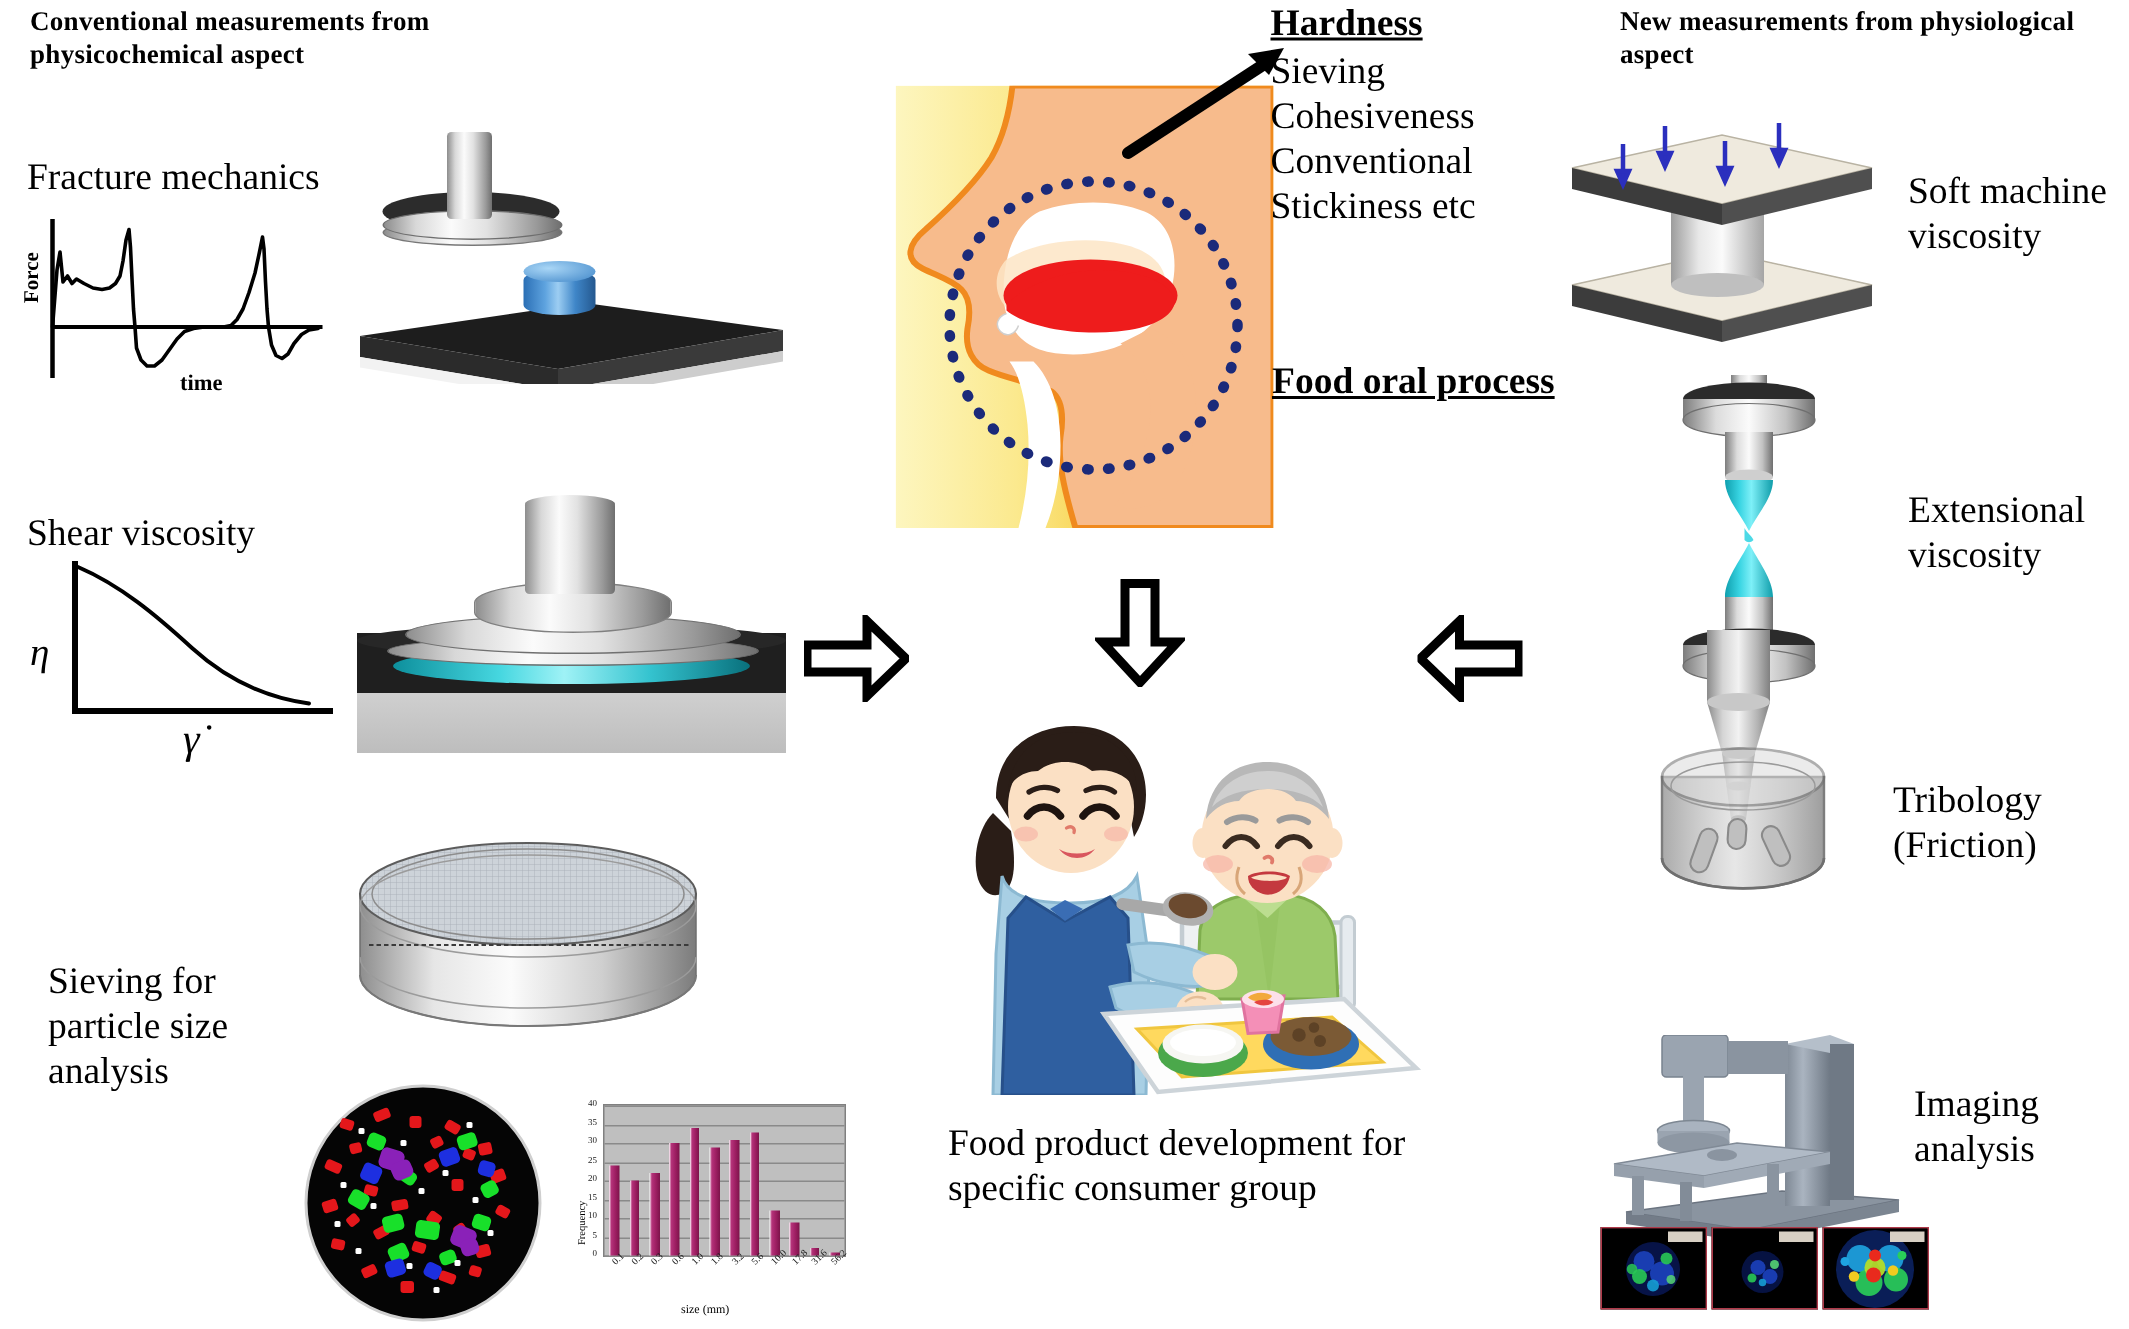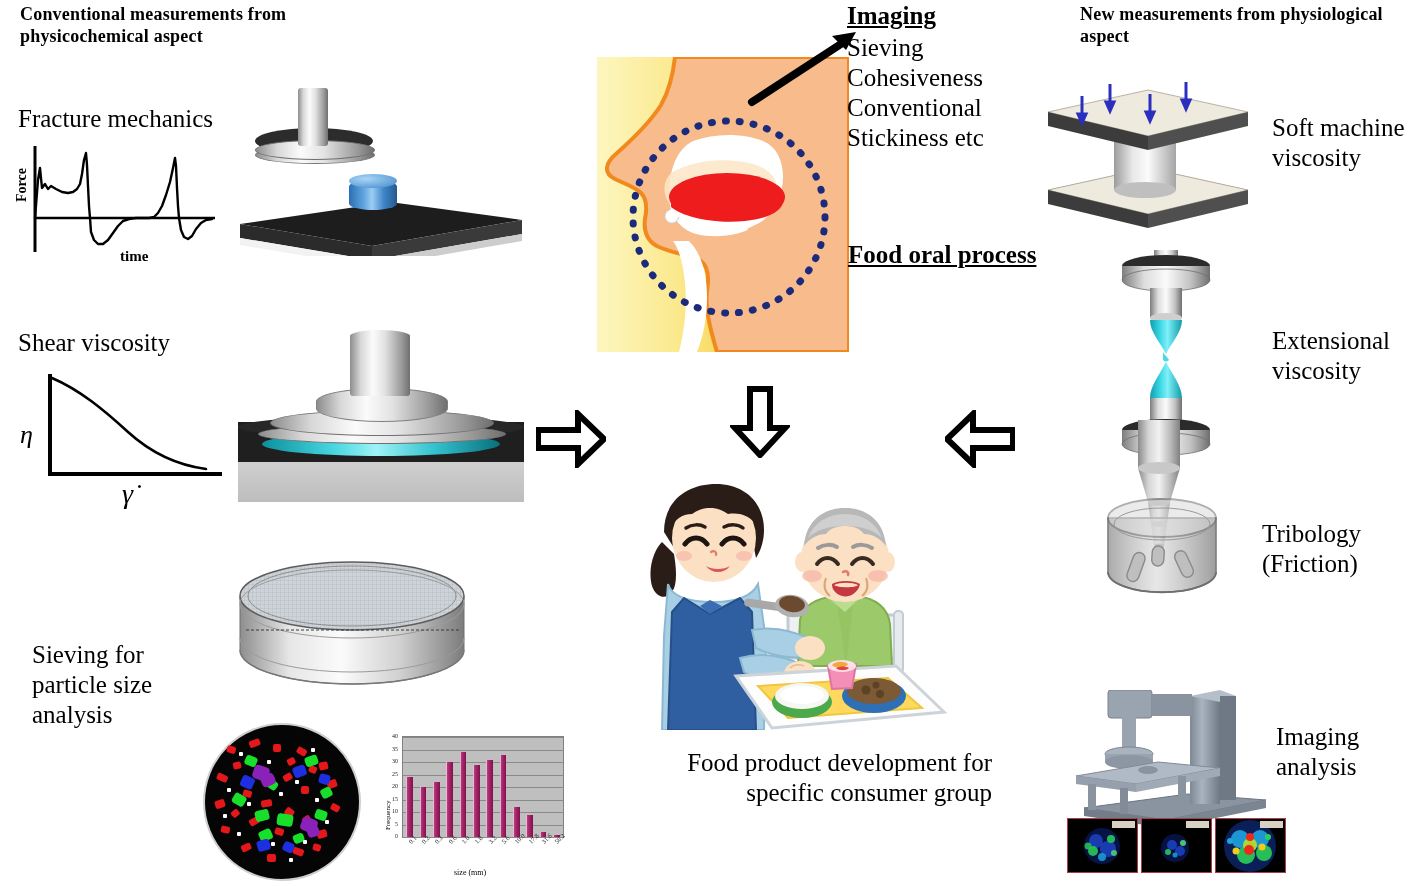--- a/index.html
+++ b/index.html
@@ -70,21 +70,21 @@
   <div class="blue-gel" style="position:absolute;left:117px;top:92px;width:48px;height:30px;border-radius:50%/22%;"></div>
   <div style="position:absolute;left:117px;top:86px;width:48px;height:14px;border-radius:50%;background:radial-gradient(ellipse at 35% 35%,#a9d6f6,#3f86c8);"></div>
 
   <div class="shine" style="position:absolute;left:23px;top:58px;width:118px;height:16px;border-radius:50%;border:1px solid #777;"></div>
   <div style="position:absolute;left:23px;top:40px;width:118px;height:26px;border-radius:50%;background:#2c2c2c;"></div>
   <div class="shine" style="position:absolute;left:23px;top:52px;width:118px;height:18px;border-radius:50%;border:1px solid #6e6e6e;"></div>
 
   <div class="shine" style="position:absolute;left:66px;top:0px;width:30px;height:58px;border-radius:3px;"></div>
 </div>
 
-<div class="abs lbl" style="left:18px;top:328px;">Shear viscosity</div>
+<div class="abs lbl" style="left:18px;top:341px;">Shear viscosity</div>
 
 <div class="abs" style="left:10px;top:370px;width:215px;height:150px;">
   <div style="position:absolute;left:10px;top:50px;font-size:26px;font-style:italic;font-family:'Liberation Serif',serif;">η</div>
   <svg width="215" height="130" viewBox="0 0 215 130">
     <line x1="40" y1="4" x2="40" y2="104" stroke="#000" stroke-width="4"></line>
     <line x1="38" y1="104" x2="212" y2="104" stroke="#000" stroke-width="4"></line>
     <path d="M42,8 C70,20 94,40 118,62 C140,82 166,95 196,99" fill="none" stroke="#000" stroke-width="2.6" stroke-linecap="round"></path>
   </svg>
   <div style="position:absolute;left:112px;top:108px;font-size:28px;font-style:italic;">γ̇</div>
 </div>
@@ -320,21 +320,21 @@
 
     <circle cx="132" cy="160" r="96" fill="none" stroke="#1b2a7a" stroke-width="7" stroke-linecap="round" stroke-dasharray="1 13"></circle>
   </svg>
 </div>
 
 <svg class="abs" style="left:740px;top:28px;" width="120" height="80" viewBox="0 0 120 80">
   <path d="M12,74 L104,14" stroke="#000" stroke-width="8" stroke-linecap="round"></path>
   <polygon points="116,4 92,8 106,22" fill="#000"></polygon>
 </svg>
 
-<div class="abs bold-u" style="left:847px;top:2px;">Imaging</div>
+<div class="abs bold-u" style="left:847px;top:2px;">Hardness</div>
 <div class="abs" style="left:847px;top:33px;">
   <div class="lbl">Sieving</div>
   <div class="lbl">Cohesiveness</div>
   <div class="lbl">Conventional</div>
   <div class="lbl">Stickiness etc</div>
 </div>
 
 <div class="abs bold-u" style="left:848px;top:241px;">Food oral process</div>
 
 <div class="abs blockarrow" style="left:536px;top:410px;">
@@ -448,21 +448,21 @@
     <circle cx="240" cy="214" r="4" fill="#5d4226"></circle>
     <circle cx="236" cy="205" r="3.5" fill="#5d4226"></circle>
 
     <path d="M188,186 L216,184 L212,208 L192,209 Z" fill="#f48fb7" stroke="#e0739f" stroke-width="2"></path>
     <ellipse cx="202" cy="186" rx="14" ry="6" fill="#fde0ea"></ellipse>
     <path d="M192,185 C196,181 204,181 208,184 C206,188 196,189 192,185 Z" fill="#f2a93c"></path>
     <path d="M196,188 C200,186 206,186 209,188 C206,191 199,191 196,188 Z" fill="#e4453f"></path>
   </svg>
 </div>
 
-<div class="abs lbl" style="left:632px;top:748px;width:360px;text-align:right;">Food product development for specific consumer group</div>
+<div class="abs lbl" style="left:632px;top:748px;width:360px;text-align:left;">Food product development for specific consumer group</div>
 
 <div class="abs" style="left:1040px;top:78px;width:215px;height:160px;">
   <svg width="215" height="160" viewBox="0 0 215 160">
 
     <polygon points="8,112 108,90 208,112 108,136" fill="#eeead e"></polygon>
     <polygon points="8,112 108,90 208,112 108,136" fill="#efeade" stroke="#b9b3a3" stroke-width="1"></polygon>
     <polygon points="8,112 8,126 108,150 108,136" fill="#3c3c3c"></polygon>
     <polygon points="108,136 108,150 208,126 208,112" fill="#4f4f4f"></polygon>
 
     <rect x="74" y="58" width="62" height="54" fill="url(#cylG)"></rect>

